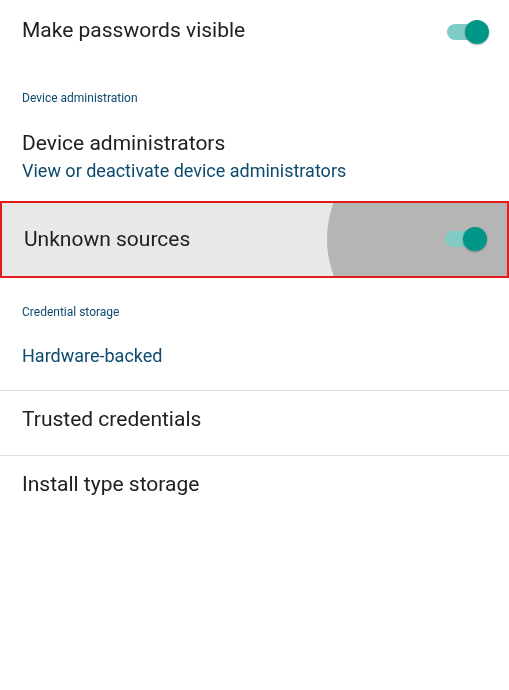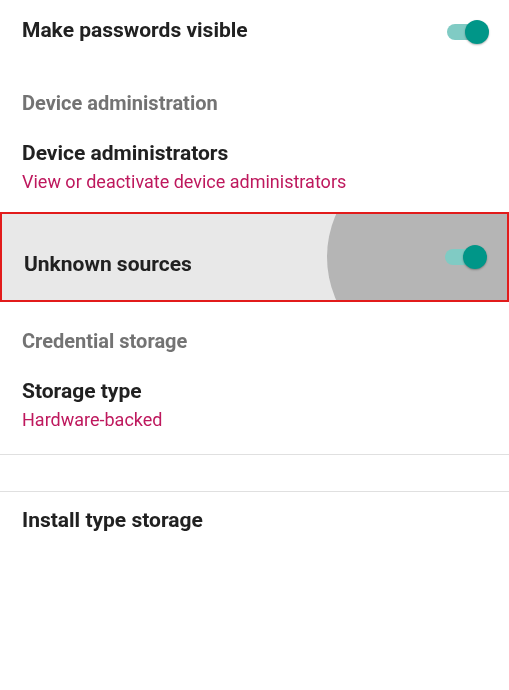--- a/index.html
+++ b/index.html
@@ -12,31 +12,31 @@
       line-height: 1.35;
     }
     .row {
       padding: 14px 22px 18px 22px;
       position: relative;
     }
     .row.with-toggle { padding-right: 90px; }
     .title {
       font-size: 21px;
       color: #212121;
-      font-weight: 700;
+      font-weight: 400;
     }
     .subtitle {
       font-size: 18px;
-      color: #be185d;
+      color: #0c4a6e;
       margin-top: 2px;
     }
     .section-header {
-      font-size: 20px;
-      color: #737373;
-      font-weight: 700;
+      font-size: 12px;
+      color: #0c4a6e;
+      font-weight: 400;
       padding: 26px 22px 8px 22px;
     }
     .toggle {
       position: absolute;
       right: 22px;
       top: 50%;
       transform: translateY(-50%);
       width: 42px;
       height: 20px;
     }
@@ -70,21 +70,21 @@
     .ripple {
       position: absolute;
       width: 210px; height: 210px;
       border-radius: 50%;
       background: #b5b5b5;
       right: -30px;
       top: 50%;
       transform: translateY(-50%);
       z-index: 0;
     }
-    .highlight-wrap .row { position: relative; z-index: 1; padding-top: 36px; padding-bottom: 22px;}
+    .highlight-wrap .row { position: relative; z-index: 1; padding-top: 22px; padding-bottom: 22px;}
     .first-row { padding-top: 16px; padding-bottom: 20px;}
   </style>
 </head>
 <body>
 
 <div class="row with-toggle first-row">
   <div class="title">Make passwords visible</div>
   <div class="toggle">
     <div class="track"></div>
     <div class="thumb"></div>
@@ -105,26 +105,26 @@
     <div class="toggle">
       <div class="track"></div>
       <div class="thumb"></div>
     </div>
   </div>
 </div>
 
 <div class="section-header">Credential storage</div>
 
 <div class="row">
-  <div class="title">Storage type</div>
   <div class="subtitle">Hardware-backed</div>
 </div>
 
 <div class="divider"></div>
 
 <div class="row">
+  <div class="title">Trusted credentials</div>
 </div>
 
 <div class="divider"></div>
 
 <div class="row">
   <div class="title">Install type storage</div>
 </div>
 
 </body></html>

